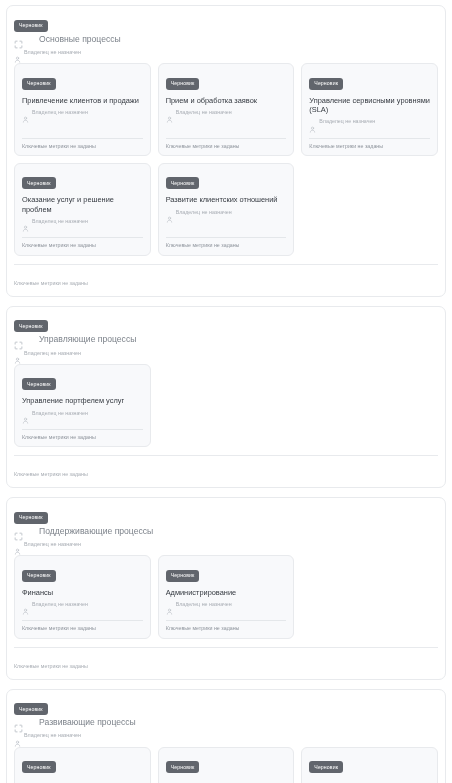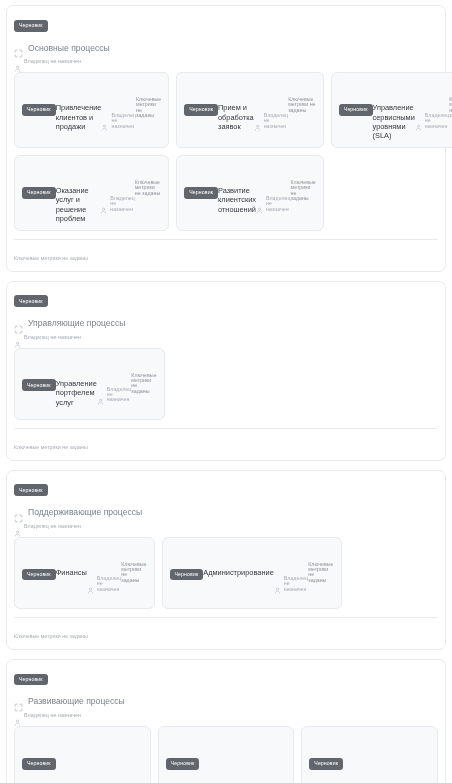--- a/index.html
+++ b/index.html
@@ -34,22 +34,22 @@
     line-height: 1;
     letter-spacing: .1px;
     padding: 3.4px 5px;
     border-radius: 3px;
     white-space: nowrap;
     font-weight: 400;
   }
   .section-title-row {
     display: flex;
     align-items: flex-end;
-    gap: 5px;
-    margin-top: 12px;
+    gap: 16px;
+    margin-top: 3px;
   }
   .frame-icon {
     width: 9px; height: 9px;
     flex: 0 0 9px;
     display: block;
   }
   .section-title {
     font-size: 8.6px;
     color: #7c828a;
     line-height: 1.1;
@@ -71,23 +71,23 @@
   .card-grid {
     display: grid;
     grid-template-columns: repeat(3, 1fr);
     gap: 7px;
     margin-top: 7px;
   }
   .card {
     background: #f8f9fb;
     border: 1px solid #e8eaed;
     border-radius: 6px;
-    padding: 24px 7px 6px 7px;
+    padding: 7px 7px 6px 7px;
     display: flex;
-    flex-direction: row;
+    flex-direction: column;
     min-height: 72px;
   }
   .card-title {
     font-size: 7.4px;
     color: #33383f;
     line-height: 1.28;
     margin-top: 6px;
     font-weight: 400;
   }
   .card-owner-row {

